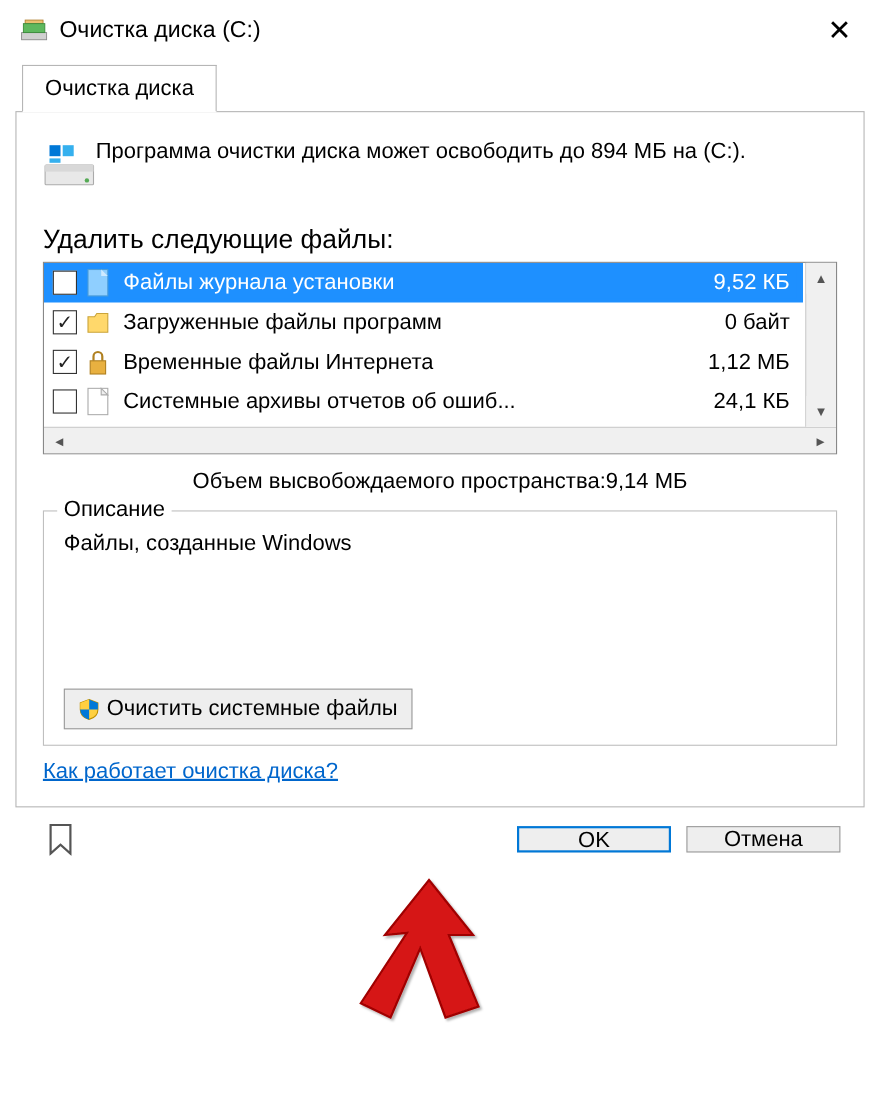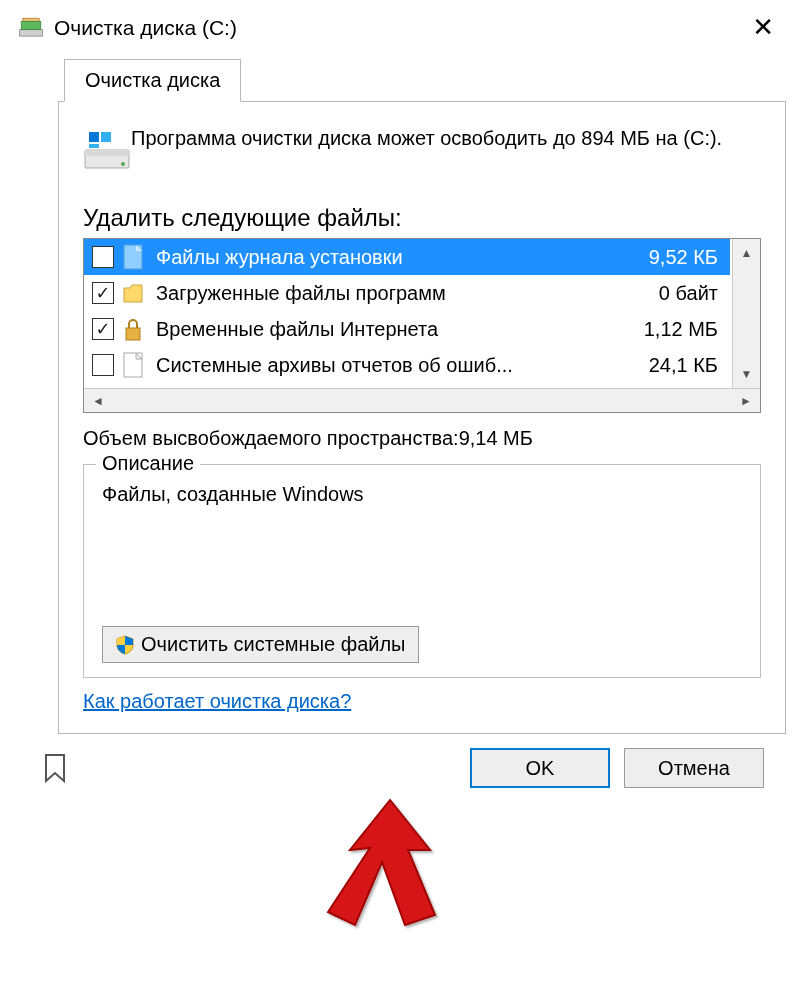--- a/index.html
+++ b/index.html
@@ -15,21 +15,21 @@
       display: flex;
       align-items: center;
       justify-content: space-between;
       padding: 12px 18px 10px 18px;
     }
     .titlebar-left { display: flex; align-items: center; gap: 10px; }
     .title-icon { width: 26px; height: 26px; flex-shrink: 0; }
     .title-text { font-size: 21px; }
     .close-x { font-size: 26px; font-weight: 300; padding: 0 8px; }
     .dialog-body { padding: 6px 14px 12px 14px; }
-    .tab-container { position: relative; margin-left: 44px; }
+    .tab-container { position: relative; }
     .tab {
       display: inline-block;
       border: 1px solid #b6b6b6;
       border-bottom: 1px solid #fff;
       background: #fff;
       padding: 9px 20px;
       font-size: 20px;
       position: relative;
       z-index: 2;
       margin-left: 6px;
@@ -124,21 +124,21 @@
       width: 28px;
       height: 100%;
       display: flex;
       align-items: center;
       justify-content: center;
       font-size: 12px;
       color: #555;
     }
     .freed-row {
       display: flex;
-      justify-content: flex-start;
+      justify-content: center;
       margin-top: 14px;
       font-size: 20px;
     }
     .desc-group {
       border: 1px solid #bfbfbf;
       margin-top: 14px;
       padding: 18px 18px 14px 18px;
       position: relative;
     }
     .desc-legend {
@@ -176,21 +176,21 @@
       padding: 14px 22px 0 22px;
     }
     .bookmark {
       width: 26px;
       height: 30px;
       margin-right: auto;
       margin-left: 6px;
     }
     .win-btn {
       min-width: 140px;
-      height: 40px;
+      height: 24px;
       border: 1px solid #9a9a9a;
       background: #eee;
       font-size: 20px;
       cursor: pointer;
     }
     .win-btn.default { border: 2px solid #0078d7; }
     .arrow-overlay {
       position: absolute;
       left: 320px;
       top: 790px;

